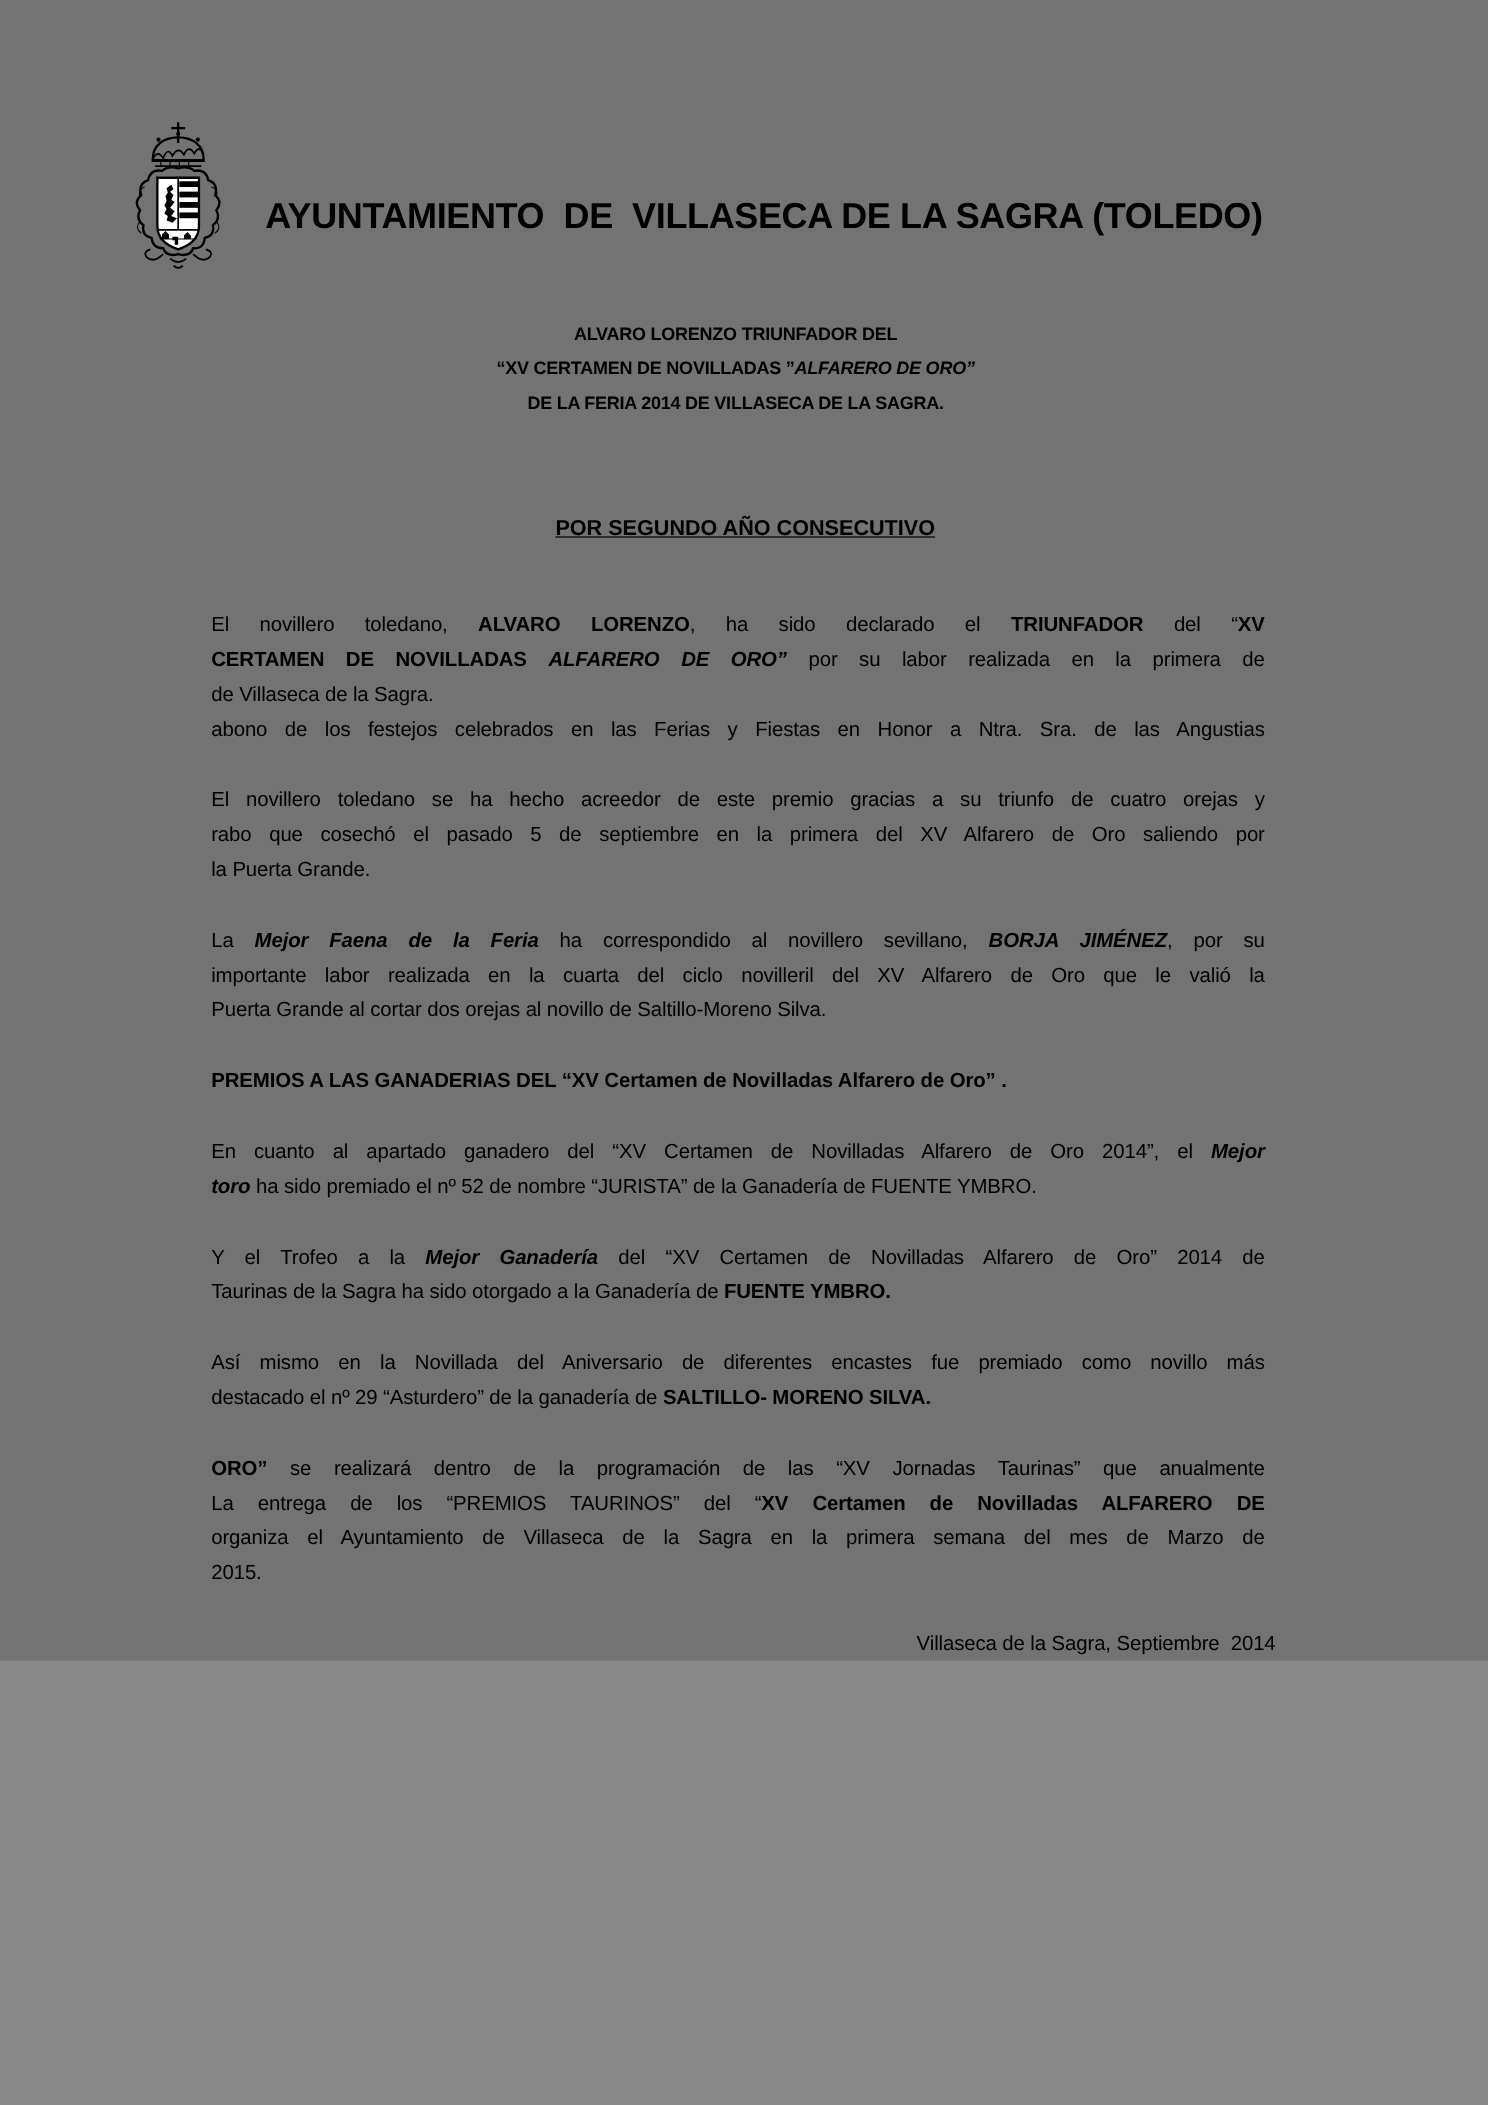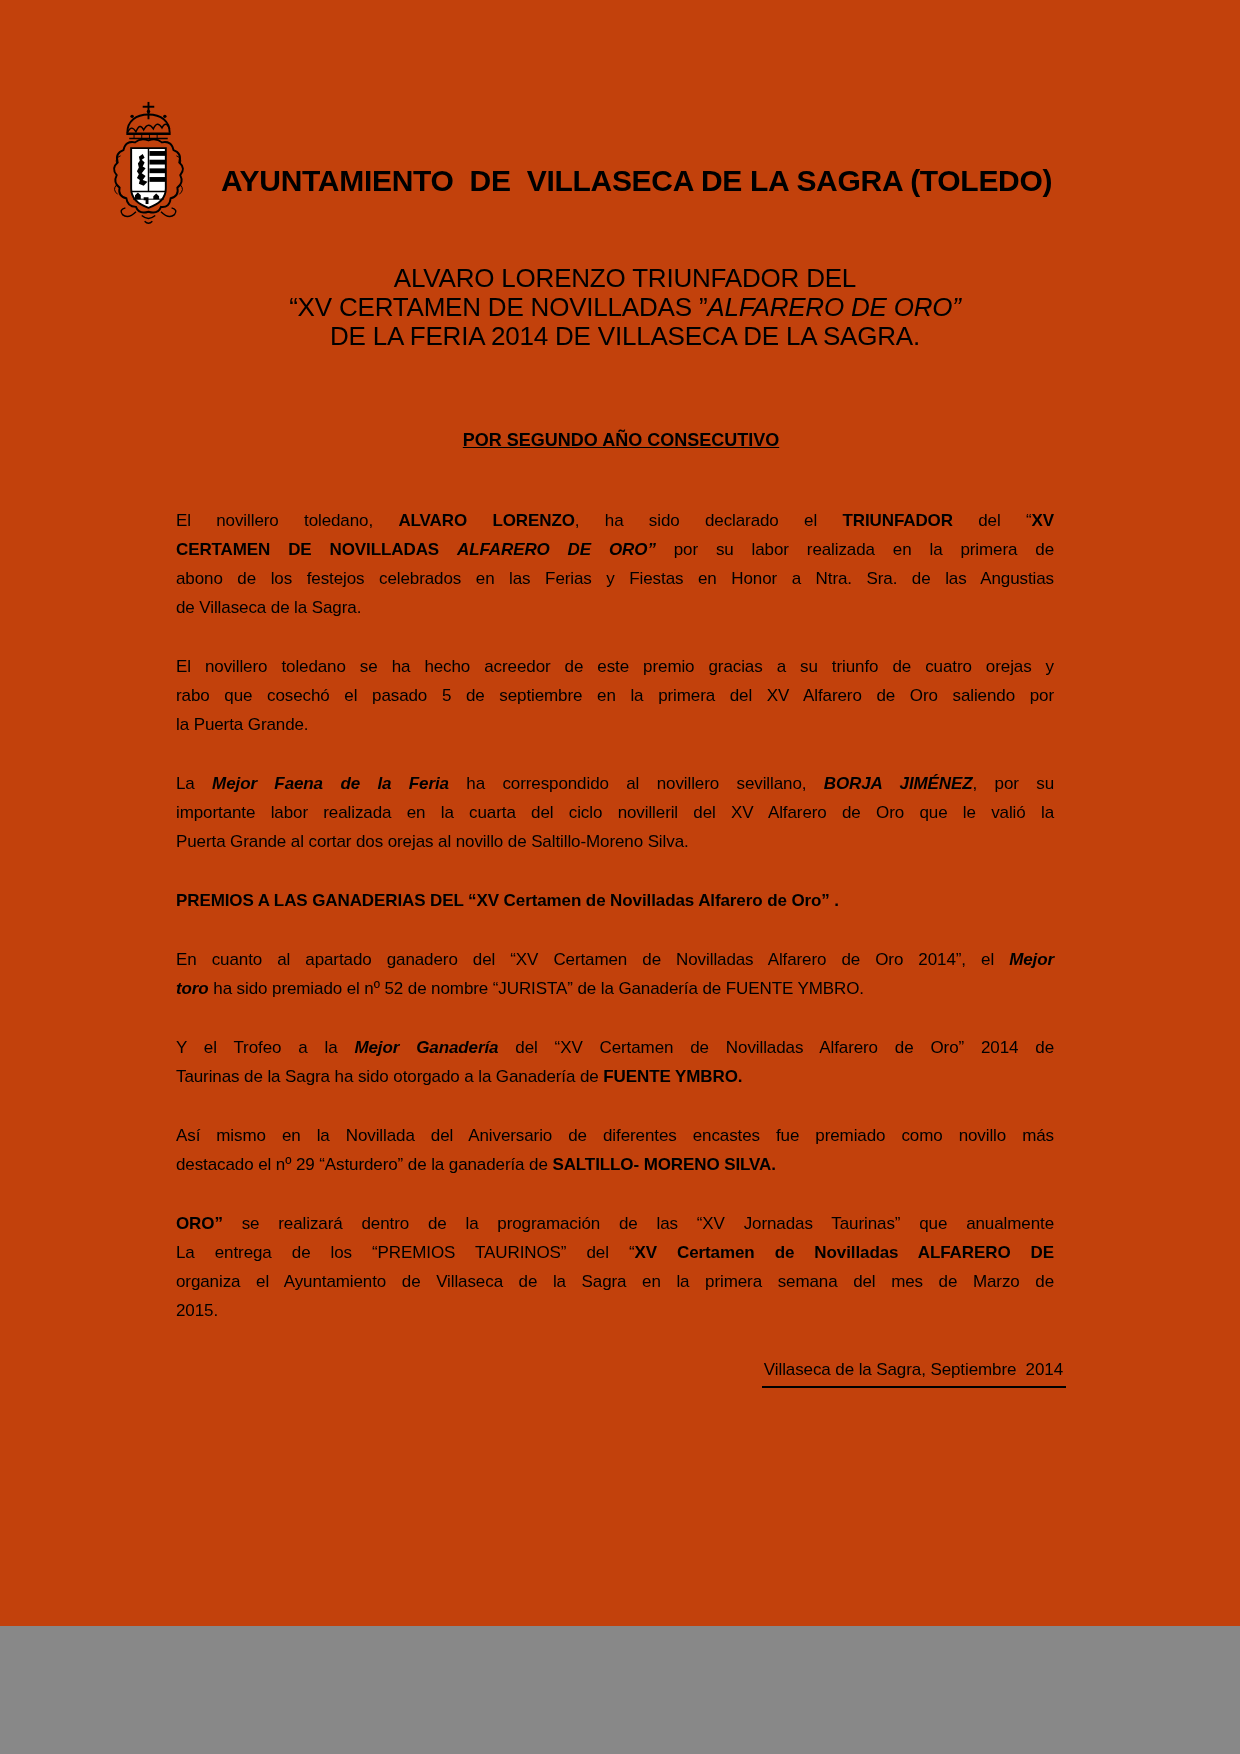--- a/index.html
+++ b/index.html
@@ -1,37 +1,37 @@
 <!DOCTYPE html>
 <html><head>
 <meta charset="utf-8">
 <style>
   html,body{margin:0;padding:0;background:#888;}
   .page{
     position:relative;
-    width:1240px;height:1626px;
+    width:1240px;height:1384px;
     margin:0 auto;
-    background:#c2410c;
+    background:#737373;
     color:#000;
     font-family:"Liberation Sans","DejaVu Sans",sans-serif;
     overflow:hidden;
   }
   
   .logo{position:absolute;left:97px;top:100px;width:102px;height:130px;}
   .header-title{
     position:absolute;left:221px;top:163px;
     font-size:30px;font-weight:bold;line-height:36px;
     letter-spacing:-0.3px;white-space:pre;
     font-family:"Liberation Sans","DejaVu Sans",sans-serif;
   }
   
   .title-block{
-    position:absolute;left:180px;top:264px;width:890px;
-    text-align:center;font-weight:normal;
-    font-size:26px;line-height:29px;letter-spacing:-0.2px;
+    position:absolute;left:168px;top:264px;width:890px;
+    text-align:center;font-weight:bold;
+    font-size:15px;line-height:29px;letter-spacing:-0.2px;
   }
   .subtitle{
     position:absolute;left:176px;top:427px;width:890px;
     text-align:center;font-weight:bold;font-size:18px;line-height:26px;text-decoration:underline;
   }
   
   .doc-body{
     position:absolute;left:176px;top:506px;width:890px;
     font-size:17px;line-height:29px;letter-spacing:-0.1px;
   }
@@ -101,22 +101,22 @@
       <div class="line"><span>DE LA FERIA 2014 DE VILLASECA DE LA SAGRA.</span></div>
     </div>
 
   <div class="subtitle">POR SEGUNDO AÑO CONSECUTIVO</div>
 
   <div class="doc-body">
     <div>
         <div class="para">
           <div class="line just"><span>El novillero toledano, </span><span class="b">ALVARO LORENZO</span><span>, ha sido declarado el </span><span class="b">TRIUNFADOR</span><span> del “</span><span class="b">XV</span></div>
           <div class="line just"><span class="b">CERTAMEN DE NOVILLADAS </span><span class="b i">ALFARERO DE ORO”</span><span> por su labor realizada en la primera de</span></div>
+          <div class="line"><span>de Villaseca de la Sagra.</span></div>
           <div class="line just"><span>abono de los festejos celebrados en las Ferias y Fiestas en Honor a Ntra. Sra. de las Angustias</span></div>
-          <div class="line"><span>de Villaseca de la Sagra.</span></div>
         </div>
         <div class="para">
           <div class="line just"><span>El novillero toledano se ha hecho acreedor de este premio gracias a su triunfo de cuatro orejas y</span></div>
           <div class="line just"><span>rabo que cosechó el pasado 5 de septiembre en la primera del XV Alfarero de Oro saliendo por</span></div>
           <div class="line"><span>la Puerta Grande.</span></div>
         </div>
         <div class="para">
           <div class="line just"><span>La </span><span class="b i">Mejor Faena de la Feria</span><span> ha correspondido al novillero sevillano, </span><span class="b i">BORJA JIMÉNEZ</span><span>, por su</span></div>
           <div class="line just"><span>importante labor realizada en la cuarta del ciclo novilleril del XV Alfarero de Oro que le valió la</span></div>
           <div class="line"><span>Puerta Grande al cortar dos orejas al novillo de Saltillo-Moreno Silva.</span></div>

